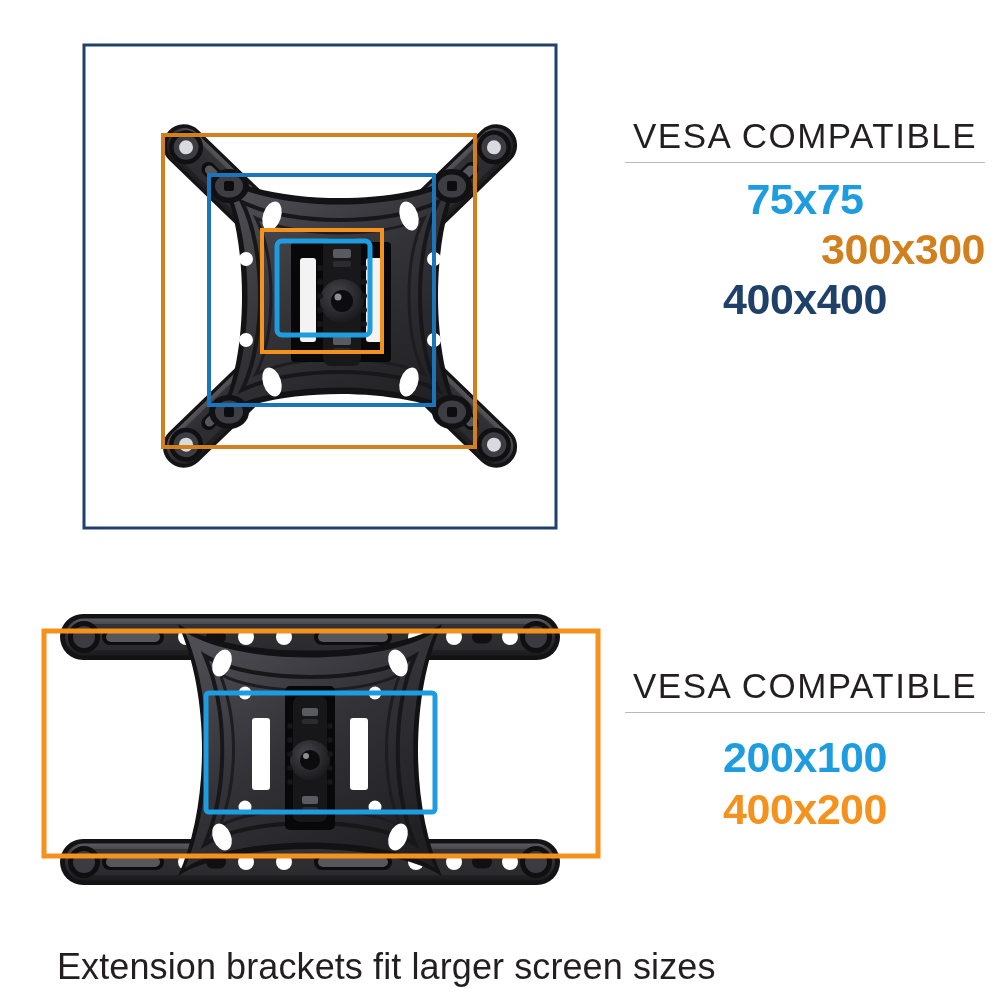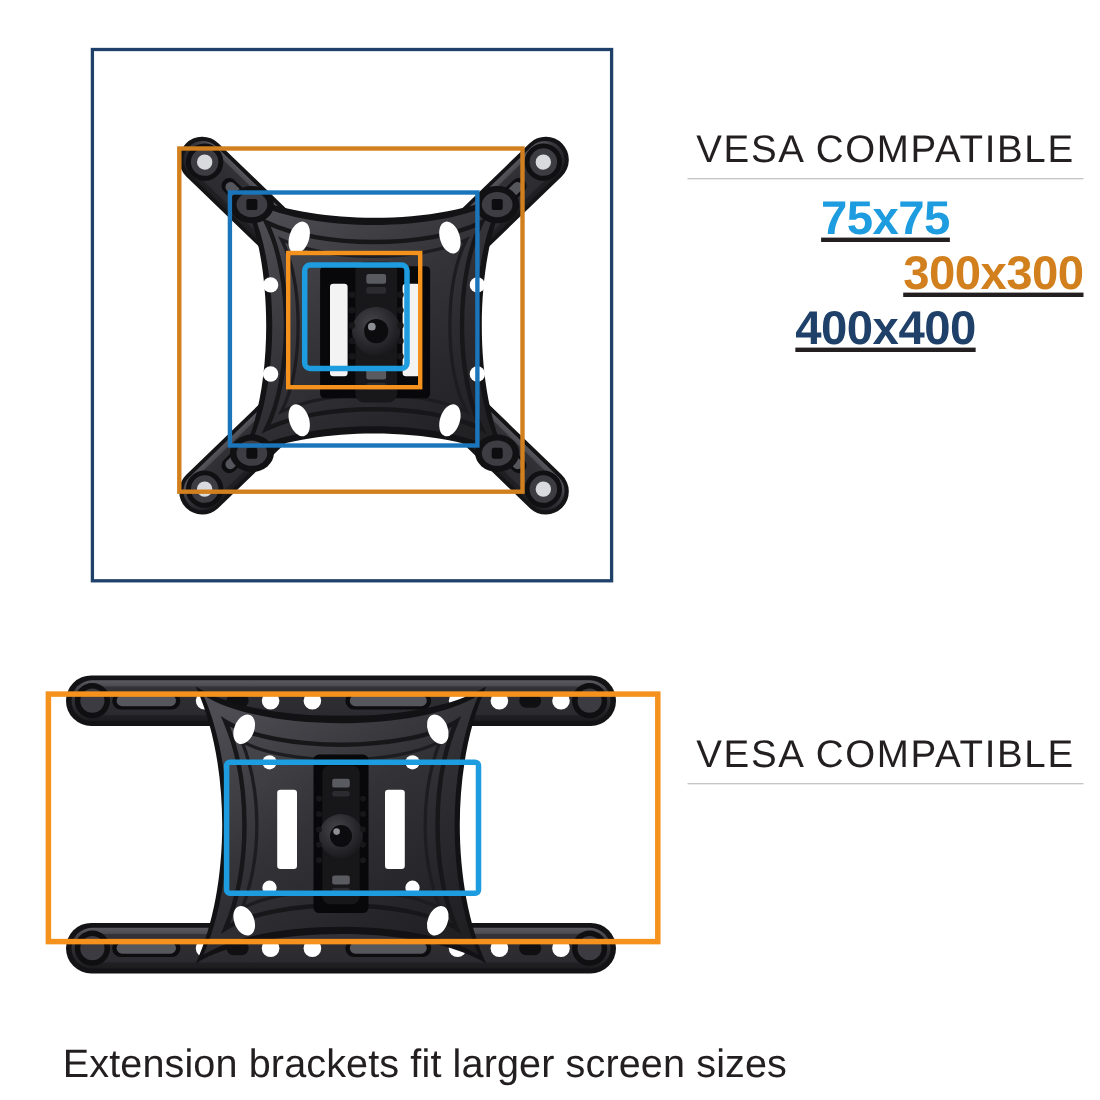--- a/index.html
+++ b/index.html
@@ -50,21 +50,20 @@
     margin-top: 7px;
     height: 1px;
     width: 100%;
     background: #b9b9b9;
   }
   .vesa-list {
     margin: 0;
     padding: 0;
     list-style: none;
     margin-top: 12px;
-    text-decoration: underline;
   }
   .vesa-item {
     font-size: 43px;
     font-weight: bold;
     line-height: 1.16;
     letter-spacing: -0.5px;
     white-space: nowrap;
   }
   .vesa-block-bottom .vesa-list { margin-top: 18px; }
   .vesa-block-bottom .vesa-item { line-height: 1.22; }
@@ -331,17 +330,21 @@
       <g fill="none">
         <rect x="44" y="41" width="554" height="225" stroke="#f5921e" stroke-width="5"></rect>
         <rect x="206" y="103" width="229" height="119" stroke="#1e9ce0" stroke-width="5" rx="3"></rect>
       </g>
     </svg>
   </div>
 
   <div class="vesa-block vesa-block-bottom">
     <div class="vesa-heading" style="color: rgb(35, 31, 32);">VESA COMPATIBLE</div>
     <div class="vesa-rule" style="background: rgb(185, 185, 185);"></div>
+    <ul class="vesa-list">
+      <li class="vesa-item" style="color: rgb(30, 156, 224);">200x100</li>
+      <li class="vesa-item" style="color: rgb(245, 146, 30);">400x200</li>
+    </ul>
   </div>
 
   <div class="caption" style="color: rgb(35, 31, 32);">Extension brackets fit larger screen sizes</div>
 
 </div>
 
 </body></html>

